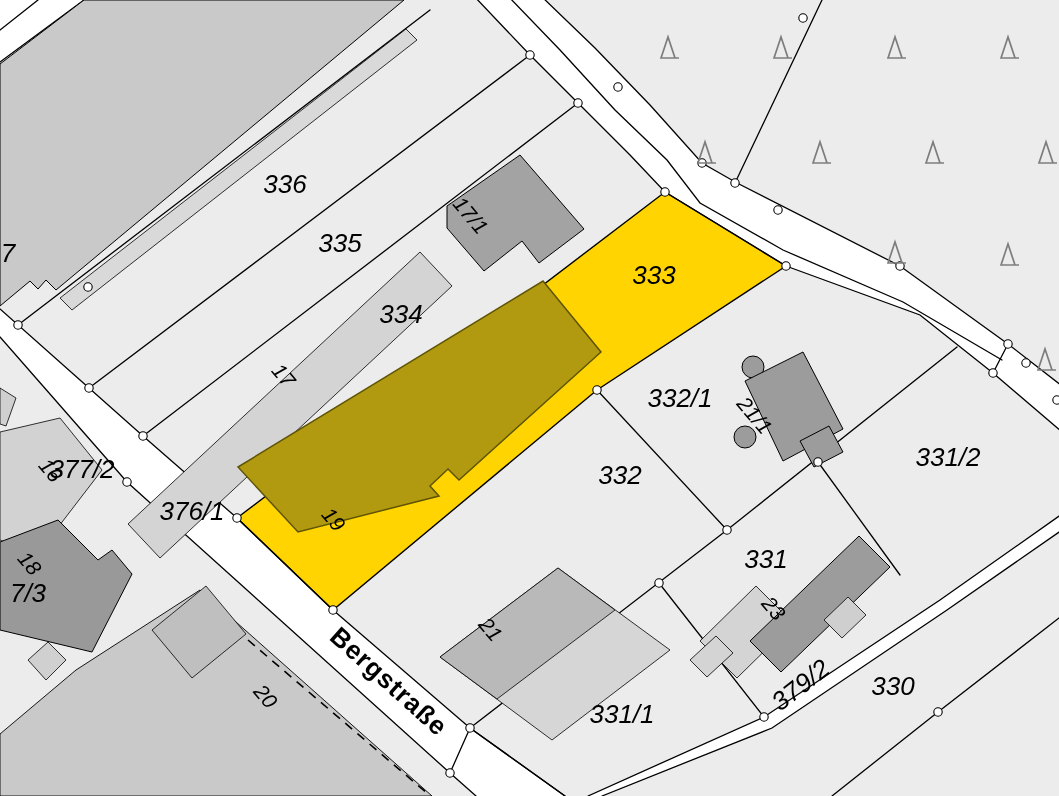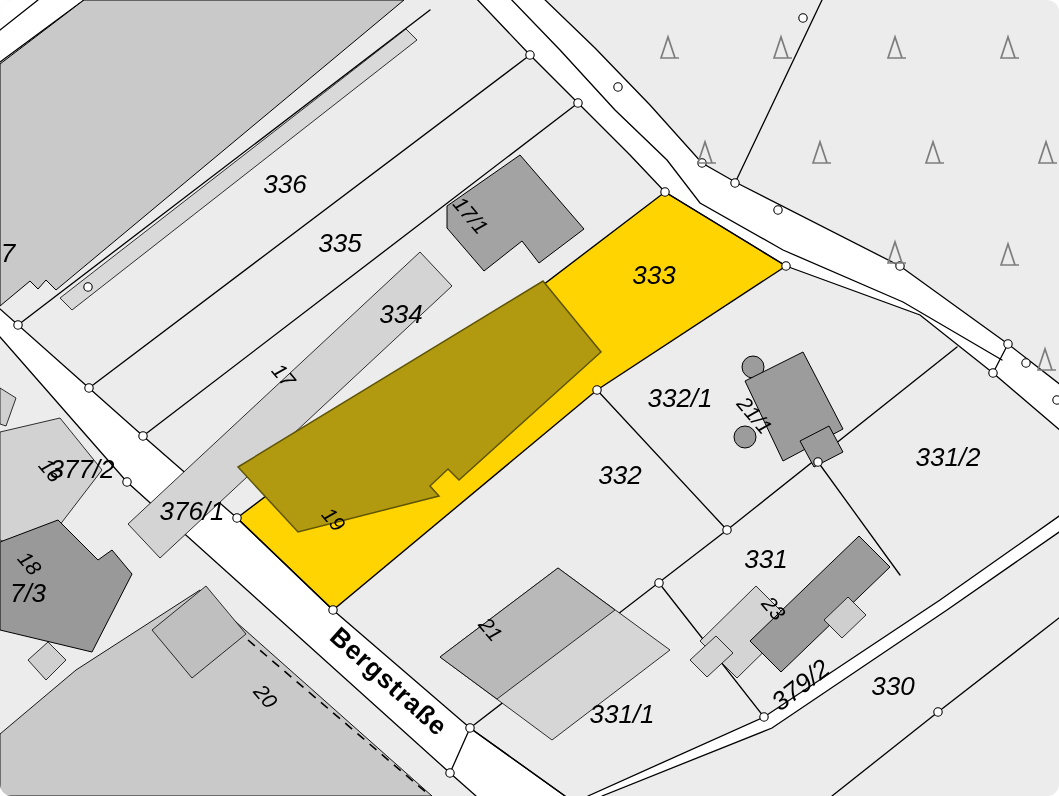--- a/index.html
+++ b/index.html
@@ -1,17 +1,17 @@
 <!DOCTYPE html>
 <html><head>
 <meta charset="utf-8">
 <style>
   html,body{margin:0;padding:0;background:#ffffff;}
   #stage{position:relative;width:1059px;height:796px;overflow:hidden;
-         font-family:"Liberation Sans", sans-serif;border-radius:12px;}
+         font-family:"Liberation Sans", sans-serif;}
   svg{display:block;}
   text{font-family:"Liberation Sans", sans-serif;}
   .parcel-label{font-style:italic;font-size:26px;fill:#000;}
   .house-label{font-style:italic;font-size:21px;fill:#000;}
   .street-label{font-weight:bold;font-size:26px;fill:#000;letter-spacing:1px;}
 </style>
 </head>
 <body>
 
 <div id="stage">

